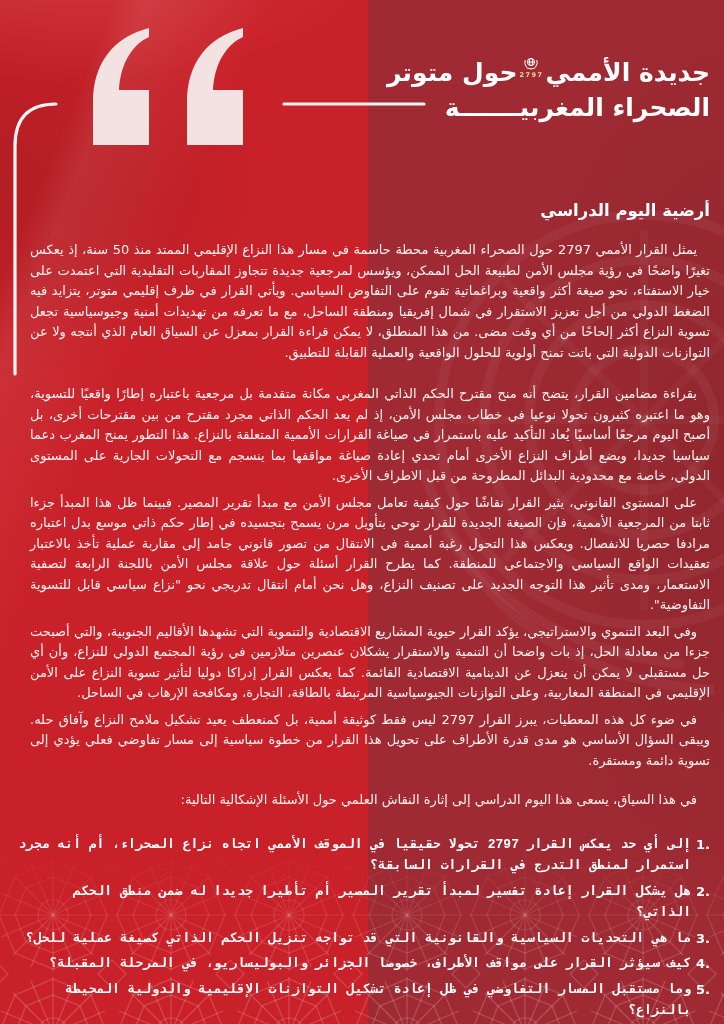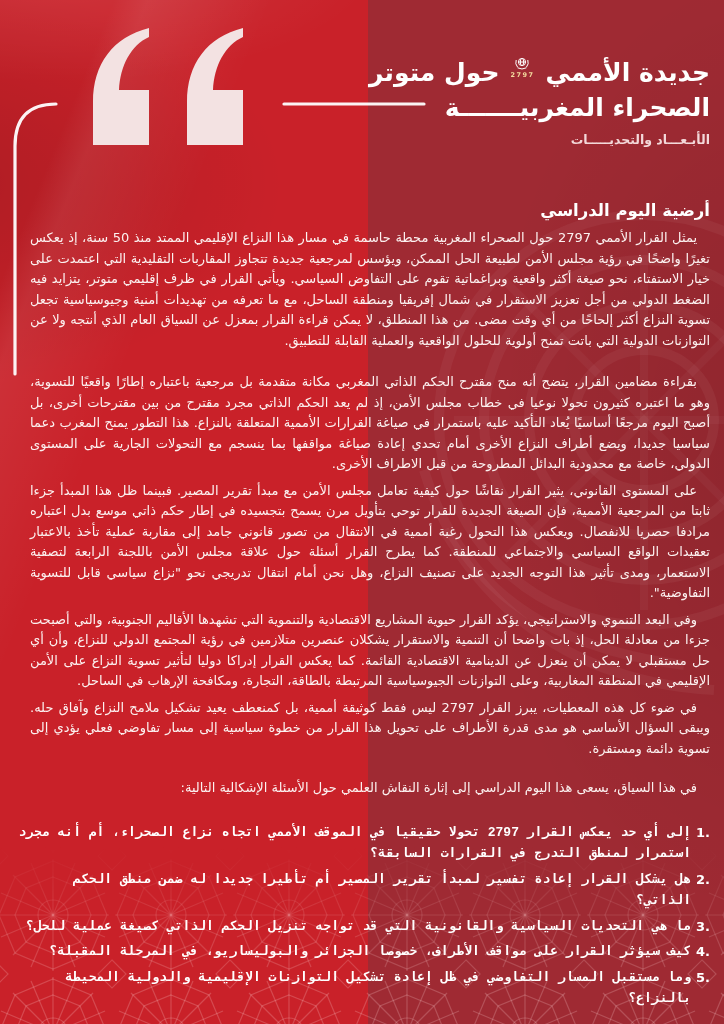--- a/index.html
+++ b/index.html
@@ -23,27 +23,27 @@
   }
   
   .watermark{position:absolute;top:210px;right:-120px;pointer-events:none;opacity:0.9;}
   
   .frame{position:absolute;top:0;left:0;pointer-events:none;}
   
   .quotes{position:absolute;top:28px;left:92px;pointer-events:none;}
   
   .titleblock{position:absolute;top:56px;right:14px;text-align:right;color:#ffffff;}
   .title-line{font-size:25px;font-weight:bold;line-height:1.38;letter-spacing:0;}
-  .emblem{display:inline-flex;flex-direction:column;align-items:center;vertical-align:10px;margin:0 11px;line-height:1;}
+  .emblem{display:inline-flex;flex-direction:column;align-items:center;vertical-align:10px;margin:0 2px;line-height:1;}
   .emblem svg{display:block;}
   .emblem-num{font-size:6.5px;color:#f2d89c;letter-spacing:1.5px;margin-top:1px;font-weight:bold;}
   .subtitle{font-size:12.5px;color:rgba(255,240,240,0.88);margin-top:7px;letter-spacing:1px;font-weight:bold;}
   
   .content{position:absolute;top:201px;right:14px;left:14px;color:#fcf1f0;}
-  .section-heading{font-size:16.5px;font-weight:bold;color:#ffffff;margin:0 0 8px 0;}
+  .section-heading{font-size:16.5px;font-weight:bold;color:#ffffff;margin:0 0 20px 0;}
   .para{
     font-size:13px;line-height:20.5px;margin:0 0 6px 16px;
     text-align:justify;text-indent:13px;
   }
   .para.gap-after{margin-bottom:21px;}
   .intro{margin-top:19px;margin-bottom:23px;text-indent:13px;font-size:13px;line-height:20.5px;}
   .questions{margin-top:2px;}
   .question{
     display:flex;gap:5px;align-items:flex-start;
     font-size:13px;font-weight:bold;color:#ffffff;
@@ -106,21 +106,20 @@
             <ellipse cx="8" cy="6" rx="1.7" ry="3.6"></ellipse>
             <path d="M2.2 4 Q0.8 8 3.6 11.2"></path>
             <path d="M13.8 4 Q15.2 8 12.4 11.2"></path>
             <path d="M3.6 11.8 Q8 14.2 12.4 11.8"></path>
           </g>
         </svg>
         <span class="emblem-num">2797</span>
       </span><span>حول متوتر</span>
     </div>
     <div class="title-line">الصحراء المغربيـــــــة</div>
-    <div class="subtitle">الأبـعـــاد والتحديـــــات</div>
   </div>
 
   <div class="content">
     <h2 class="section-heading">أرضية اليوم الدراسي</h2>
 
     <p class="para gap-after">يمثل القرار الأممي 2797 حول الصحراء المغربية محطة حاسمة في مسار هذا النزاع الإقليمي الممتد منذ 50 سنة، إذ يعكس تغيرًا واضحًا في رؤية مجلس الأمن لطبيعة الحل الممكن، ويؤسس لمرجعية جديدة تتجاوز المقاربات التقليدية التي اعتمدت على خيار الاستفتاء، نحو صيغة أكثر واقعية وبراغماتية تقوم على التفاوض السياسي. ويأتي القرار في ظرف إقليمي متوتر، يتزايد فيه الضغط الدولي من أجل تعزيز الاستقرار في شمال إفريقيا ومنطقة الساحل، مع ما تعرفه من تهديدات أمنية وجيوسياسية تجعل تسوية النزاع أكثر إلحاحًا من أي وقت مضى. من هذا المنطلق، لا يمكن قراءة القرار بمعزل عن السياق العام الذي أنتجه ولا عن التوازنات الدولية التي باتت تمنح أولوية للحلول الواقعية والعملية القابلة للتطبيق.</p>
     <p class="para">بقراءة مضامين القرار، يتضح أنه منح مقترح الحكم الذاتي المغربي مكانة متقدمة بل مرجعية باعتباره إطارًا واقعيًا للتسوية، وهو ما اعتبره كثيرون تحولا نوعيا في خطاب مجلس الأمن، إذ لم يعد الحكم الذاتي مجرد مقترح من بين مقترحات أخرى، بل أصبح اليوم مرجعًا أساسيًا يُعاد التأكيد عليه باستمرار في صياغة القرارات الأممية المتعلقة بالنزاع. هذا التطور يمنح المغرب دعما سياسيا جديدا، ويضع أطراف النزاع الأخرى أمام تحدي إعادة صياغة مواقفها بما ينسجم مع التحولات الجارية على المستوى الدولي، خاصة مع محدودية البدائل المطروحة من قبل الاطراف الأخرى.</p>
     <p class="para">على المستوى القانوني، يثير القرار نقاشًا حول كيفية تعامل مجلس الأمن مع مبدأ تقرير المصير. فبينما ظل هذا المبدأ جزءا ثابتا من المرجعية الأممية، فإن الصيغة الجديدة للقرار توحي بتأويل مرن يسمح بتجسيده في إطار حكم ذاتي موسع بدل اعتباره مرادفا حصريا للانفصال. ويعكس هذا التحول رغبة أممية في الانتقال من تصور قانوني جامد إلى مقاربة عملية تأخذ بالاعتبار تعقيدات الواقع السياسي والاجتماعي للمنطقة. كما يطرح القرار أسئلة حول علاقة مجلس الأمن باللجنة الرابعة لتصفية الاستعمار، ومدى تأثير هذا التوجه الجديد على تصنيف النزاع، وهل نحن أمام انتقال تدريجي نحو "نزاع سياسي قابل للتسوية التفاوضية".</p>
     <p class="para">وفي البعد التنموي والاستراتيجي، يؤكد القرار حيوية المشاريع الاقتصادية والتنموية التي تشهدها الأقاليم الجنوبية، والتي أصبحت جزءا من معادلة الحل، إذ بات واضحا أن التنمية والاستقرار يشكلان عنصرين متلازمين في رؤية المجتمع الدولي للنزاع، وأن أي حل مستقبلي لا يمكن أن ينعزل عن الدينامية الاقتصادية القائمة. كما يعكس القرار إدراكا دوليا لتأثير تسوية النزاع على الأمن الإقليمي في المنطقة المغاربية، وعلى التوازنات الجيوسياسية المرتبطة بالطاقة، التجارة، ومكافحة الإرهاب في الساحل.</p>
     <p class="para">في ضوء كل هذه المعطيات، يبرز القرار 2797 ليس فقط كوثيقة أممية، بل كمنعطف يعيد تشكيل ملامح النزاع وآفاق حله. ويبقى السؤال الأساسي هو مدى قدرة الأطراف على تحويل هذا القرار من خطوة سياسية إلى مسار تفاوضي فعلي يؤدي إلى تسوية دائمة ومستقرة.</p>

